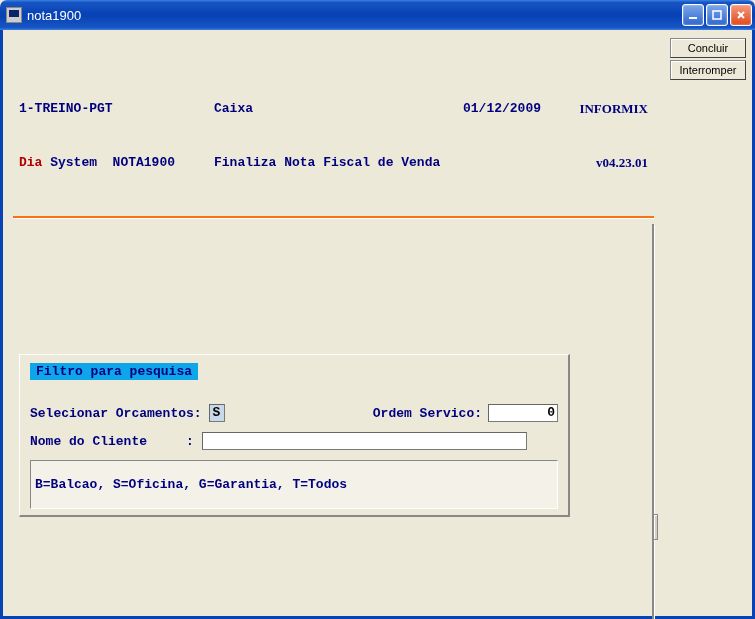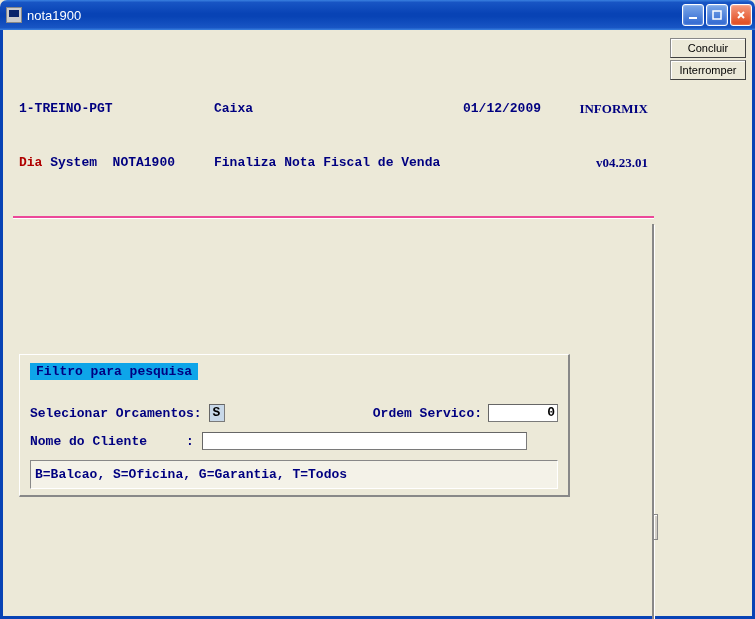--- a/index.html
+++ b/index.html
@@ -88,21 +88,21 @@
     margin-bottom: 2px;
     cursor: pointer;
   }
 
   .header-block {
     padding: 4px 6px 8px 6px;
     font-weight: bold;
     color: #000080;
     white-space: pre;
     line-height: 18px;
-    border-bottom: 2px solid #ec4899;
+    border-bottom: 2px solid #f97316;
     box-shadow: 0 1px 0 #fff;
     margin-bottom: 6px;
   }
   .header-line1, .header-line2 { display: flex; }
   .hl-col1 { width: 195px; }
   .hl-col2 { flex:1; }
   .hl-col3 { width: 100px; text-align: left; }
   .hl-col4 { width: 85px; text-align: right; font-family: Liberation Serif, serif; }
   .dia { color: #b00000; }
 
@@ -151,21 +151,21 @@
   .input-highlight { background: #c8d8e8; }
   .w16 { width: 16px; text-align:left; }
   .w70 { width: 70px; text-align: right; }
   .w-long { width: 325px; }
   .hint-row {
     background: #f4f2e8;
     border-top:1px solid #888;
     border-left:1px solid #888;
     border-right:1px solid #fff;
     border-bottom:1px solid #fff;
-    padding: 6px 4px;
+    padding: 16px 4px;
     margin-top: 4px;
     color: #000080;
   }
   .scroll-stub {
     position: absolute;
     right: -6px;
     top: 290px;
     width: 5px;
     height: 26px;
     background: #d4d0c8;

